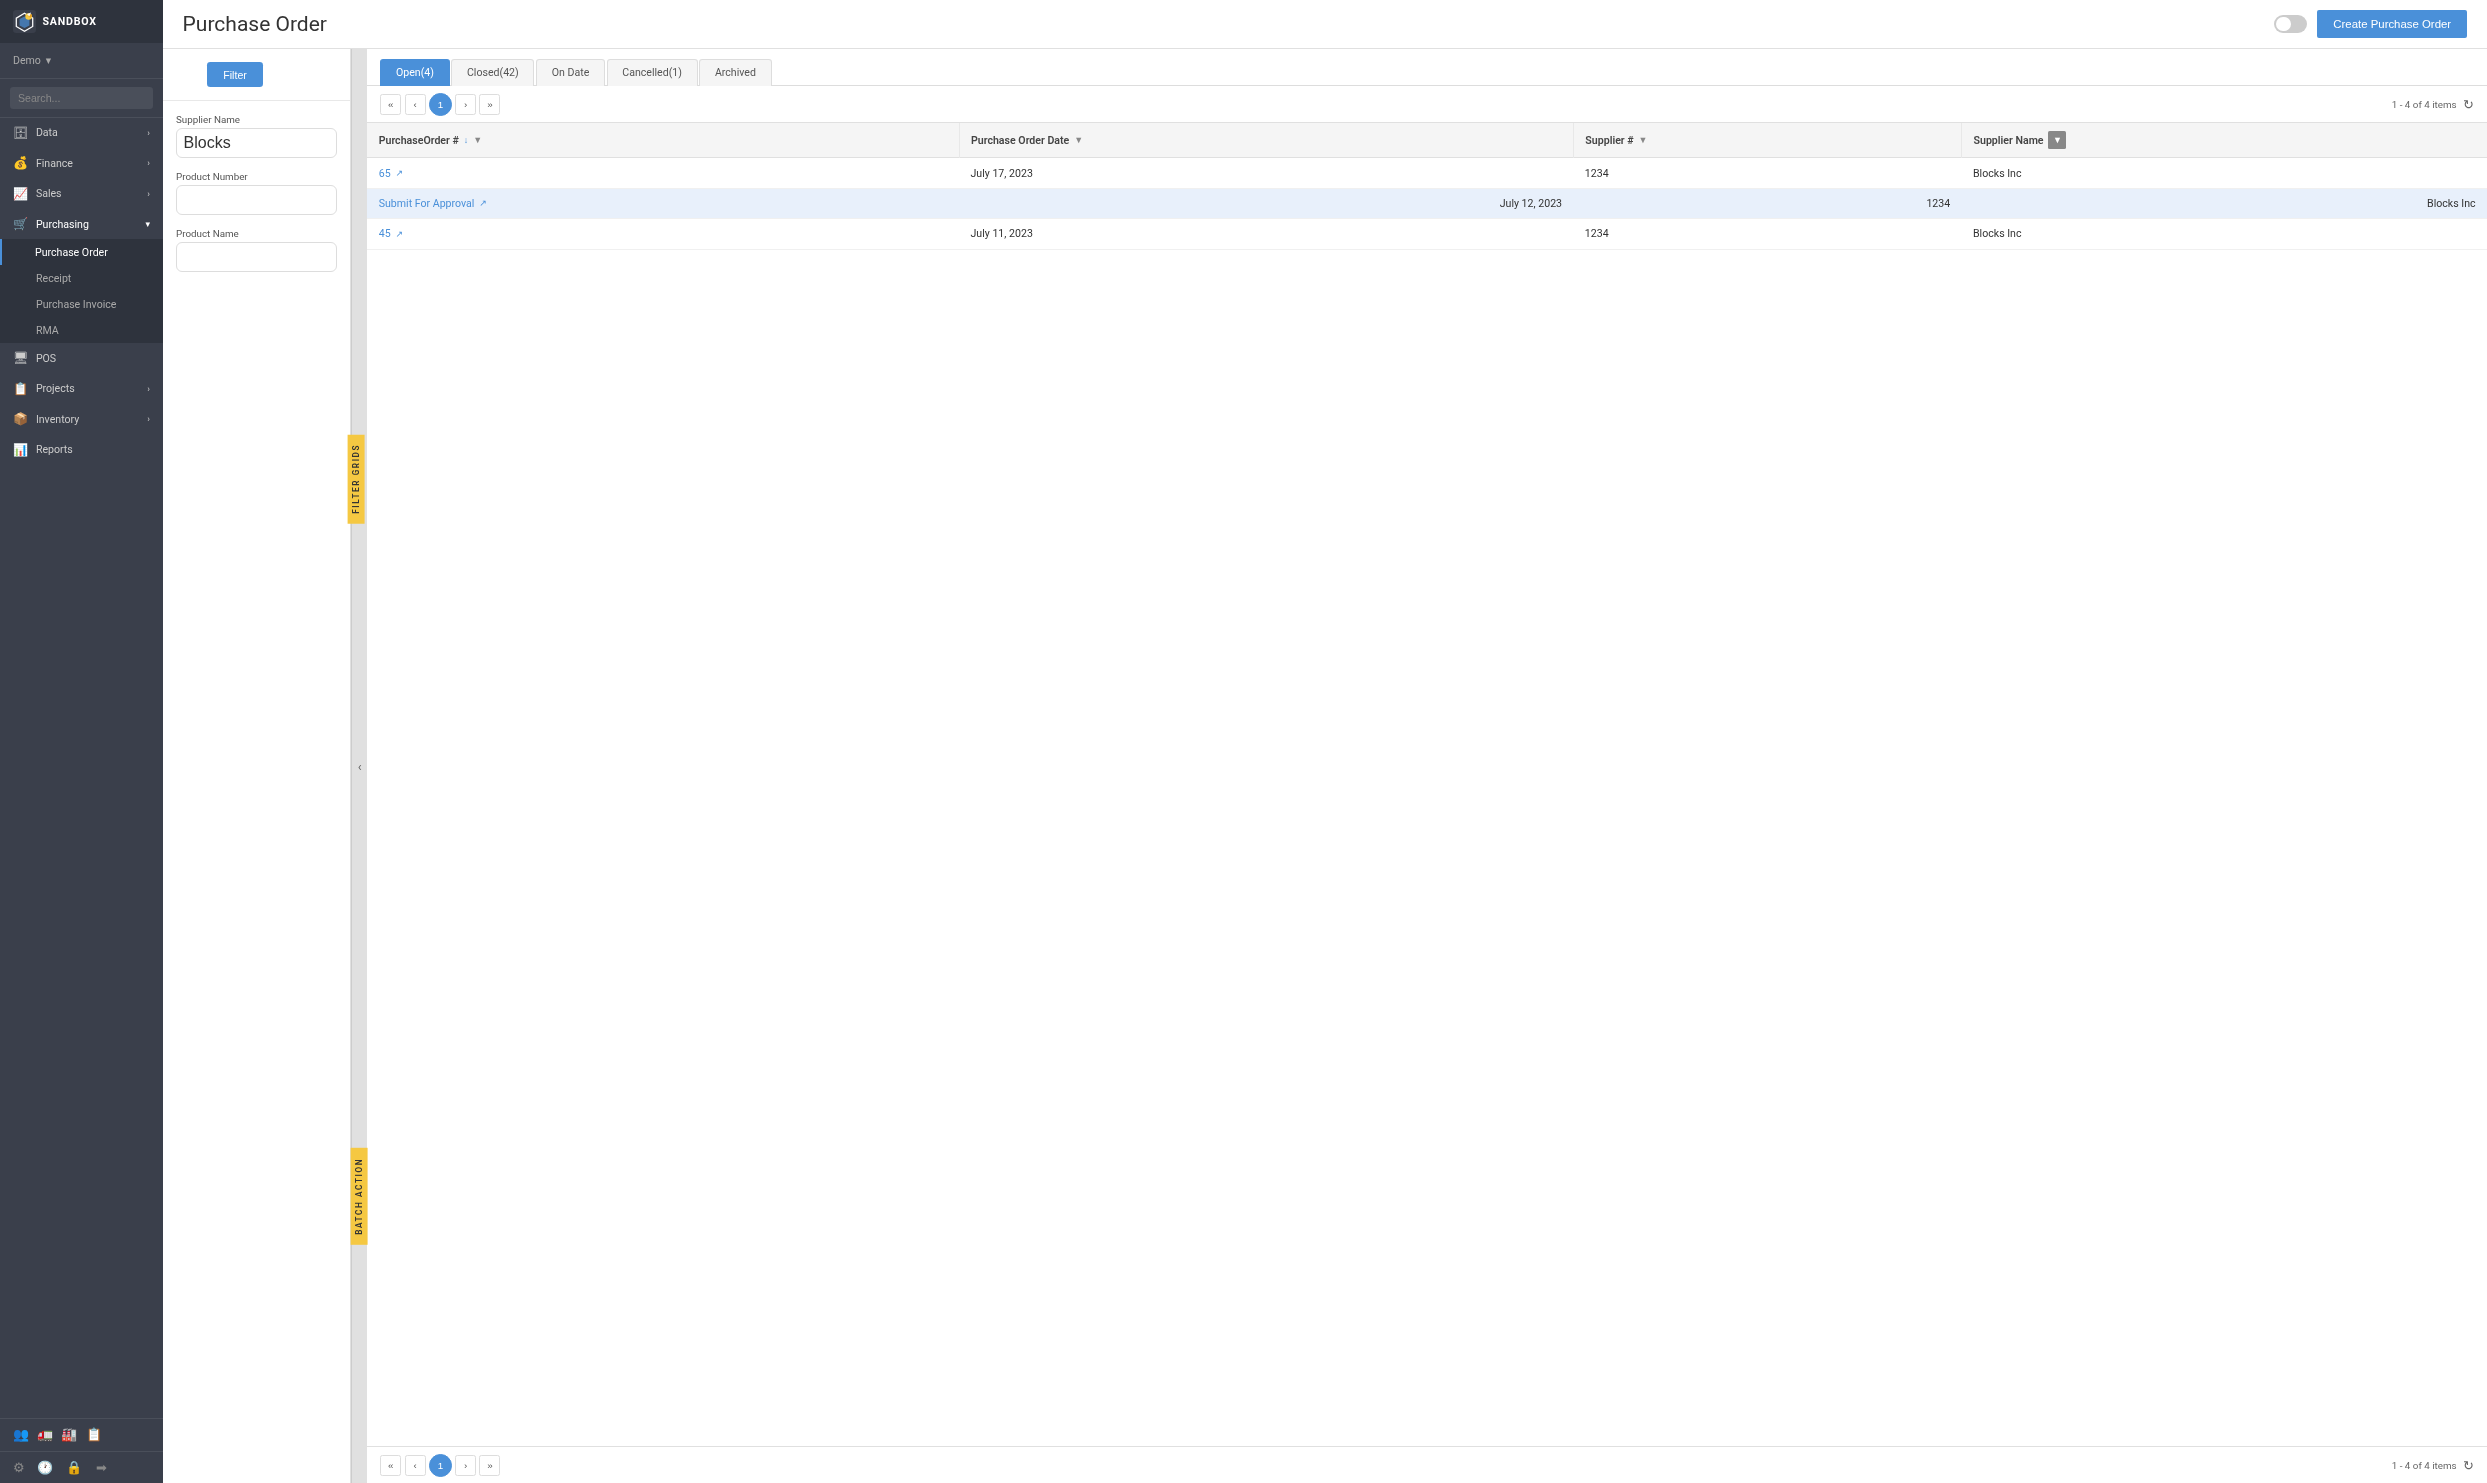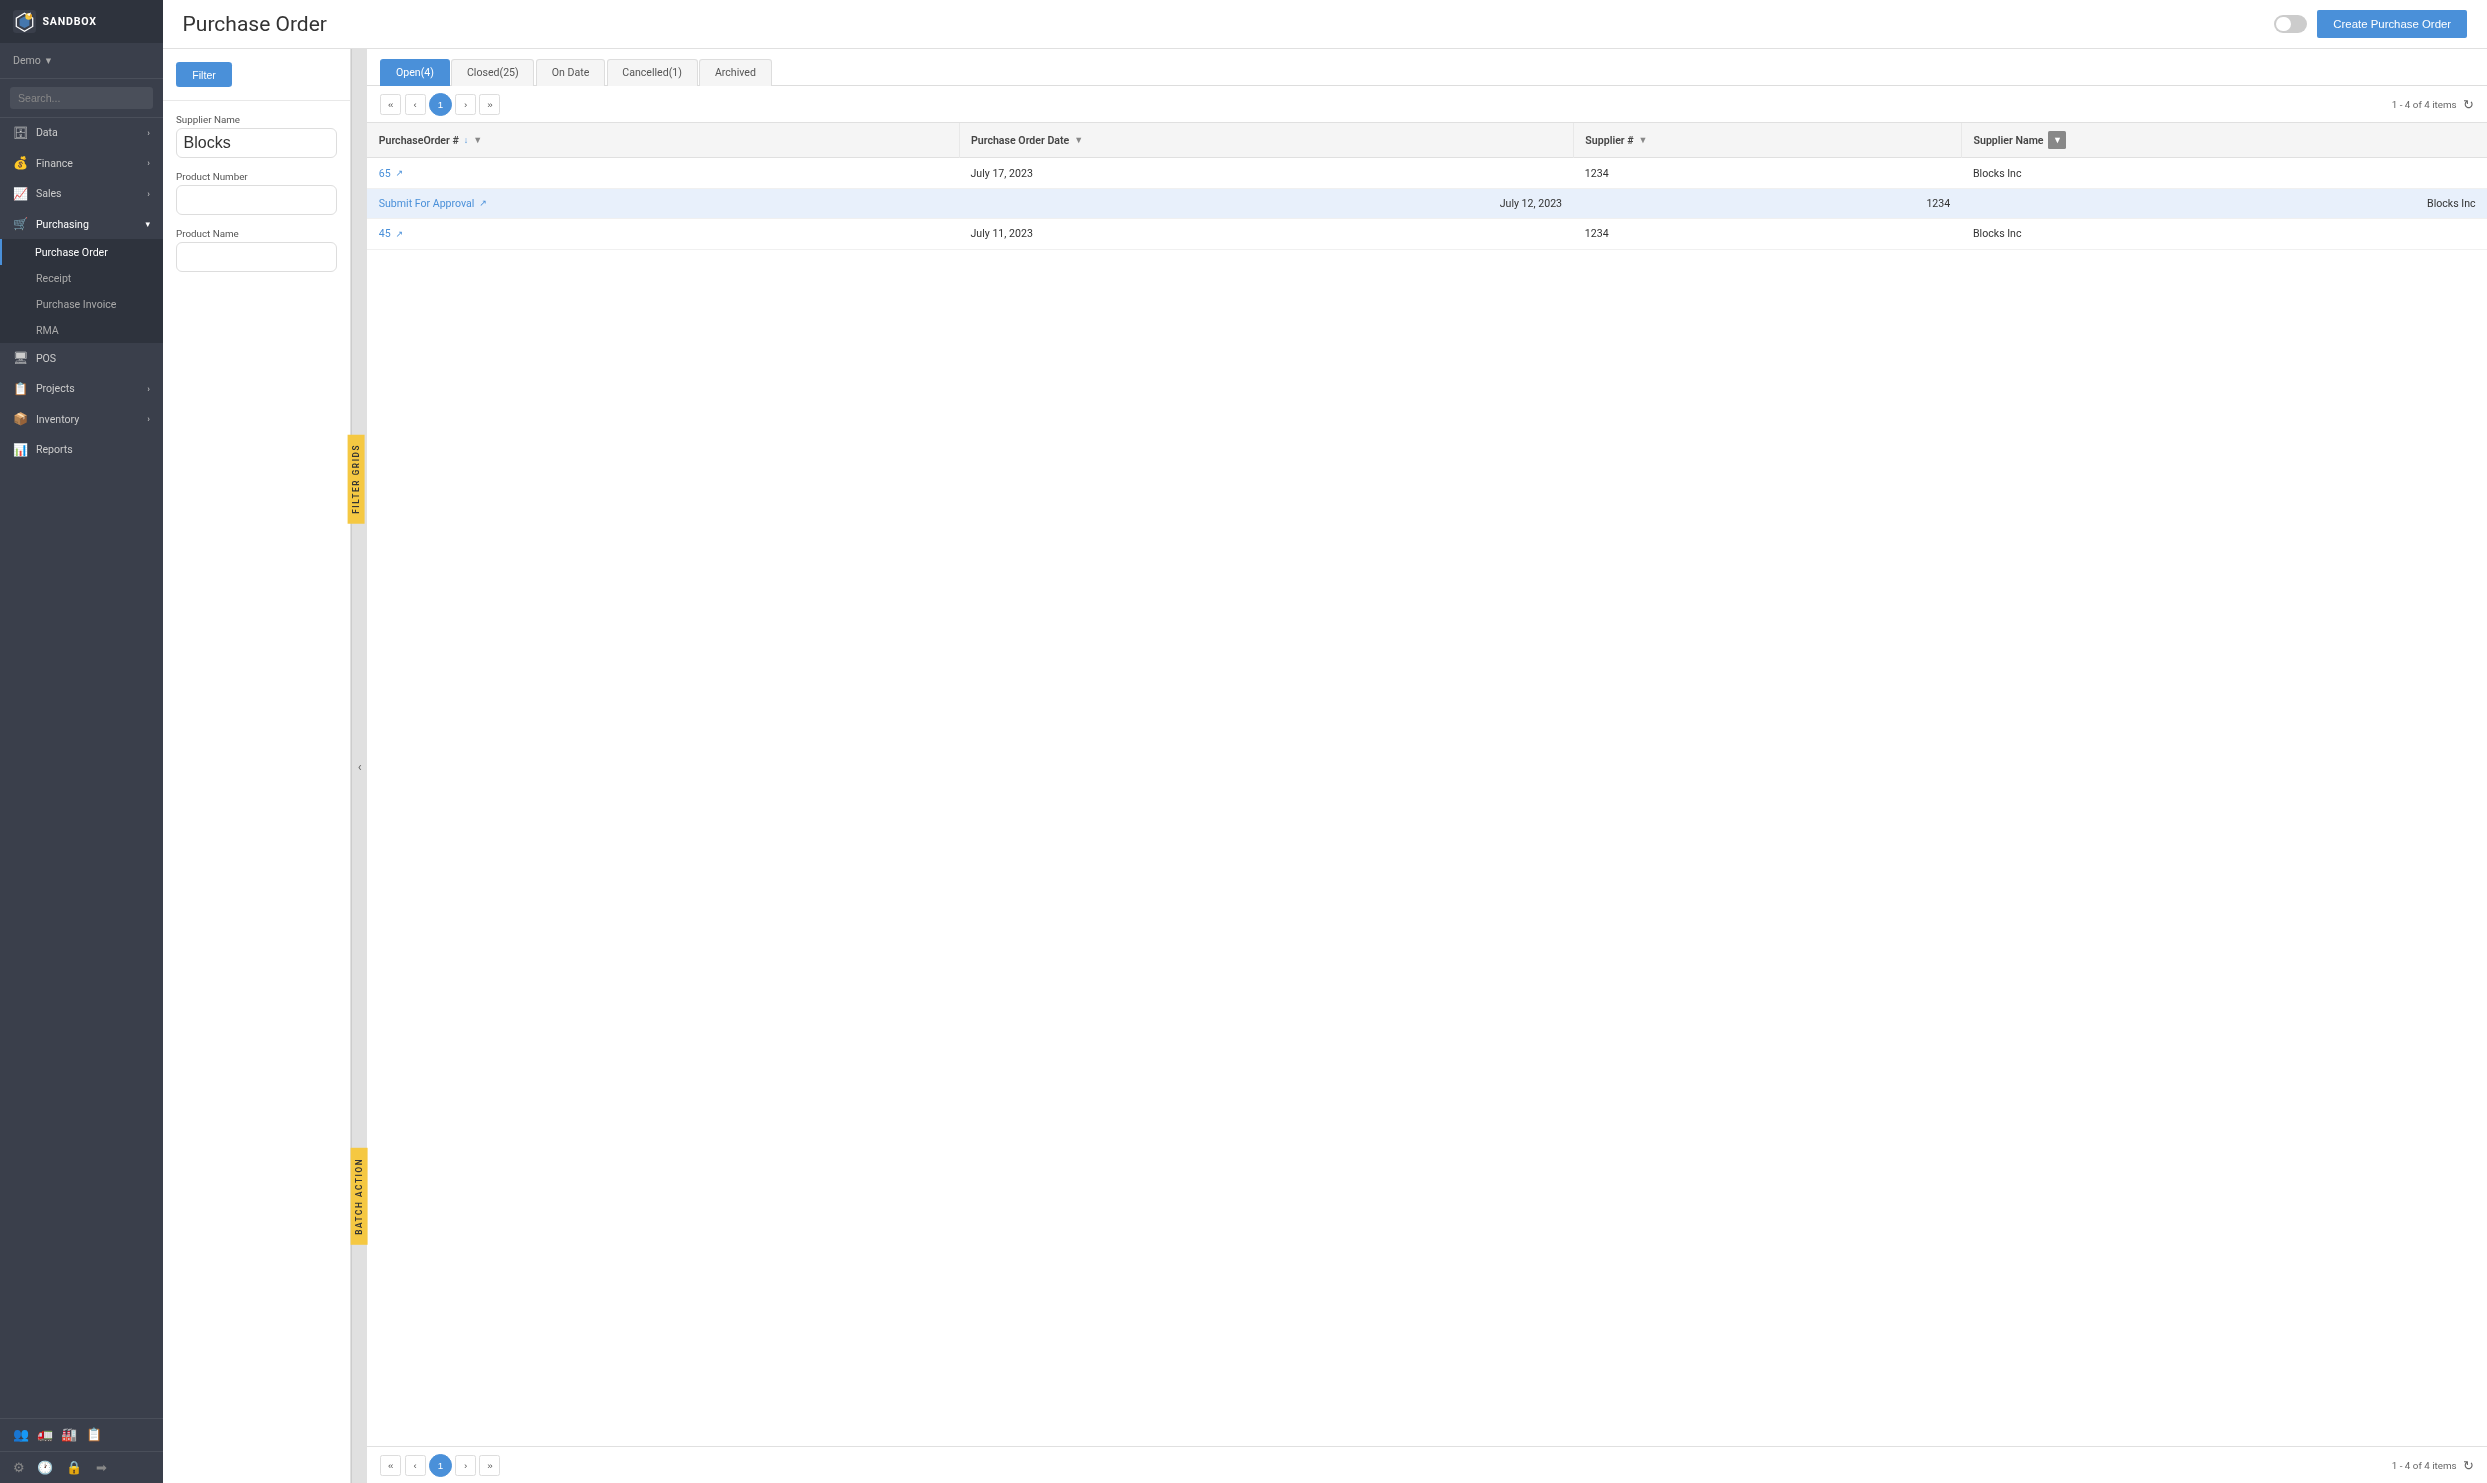--- a/index.html
+++ b/index.html
@@ -186,20 +186,21 @@
       border-bottom: 0.8px solid #e8e8e8;
     }
     .btn-filter {
       background: #4a90d9;
       color: white;
       border: none;
       padding: 6.5px 16.3px;
       border-radius: 3.3px;
       font-size: 10.6px;
       cursor: pointer;
+      margin-left: 31px;
     }
     .filter-body {
       padding: 13px;
       flex: 1;
     }
     .filter-field { margin-bottom: 13px; }
     .filter-label {
       font-size: 9.8px;
       color: #555;
       margin-bottom: 3.3px;
@@ -514,21 +515,21 @@
         <div class="vertical-label">BATCH ACTION</div>
       </div>
     </div>
 
     <div class="collapse-btn">‹</div>
 
     <div class="data-panel">
 
       <div class="tabs-bar">
         <div class="tab active">Open(4)</div>
-        <div class="tab">Closed(25)</div>
+        <div class="tab">Closed(42)</div>
         <div class="tab">On Date</div>
         <div class="tab">Cancelled(1)</div>
         <div class="tab">Archived</div>
       </div>
 
       <div class="table-toolbar">
         <div class="pagination-controls">
           <button class="page-btn">«</button>
           <button class="page-btn">‹</button>
           <button class="page-btn active">1</button>

